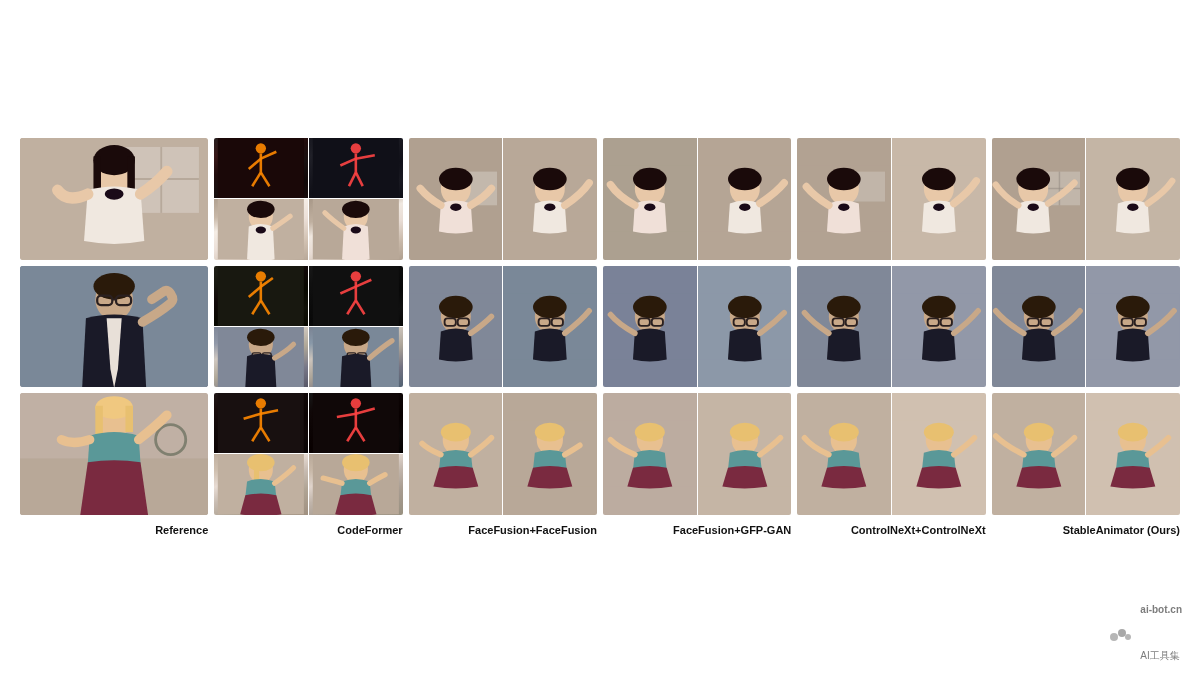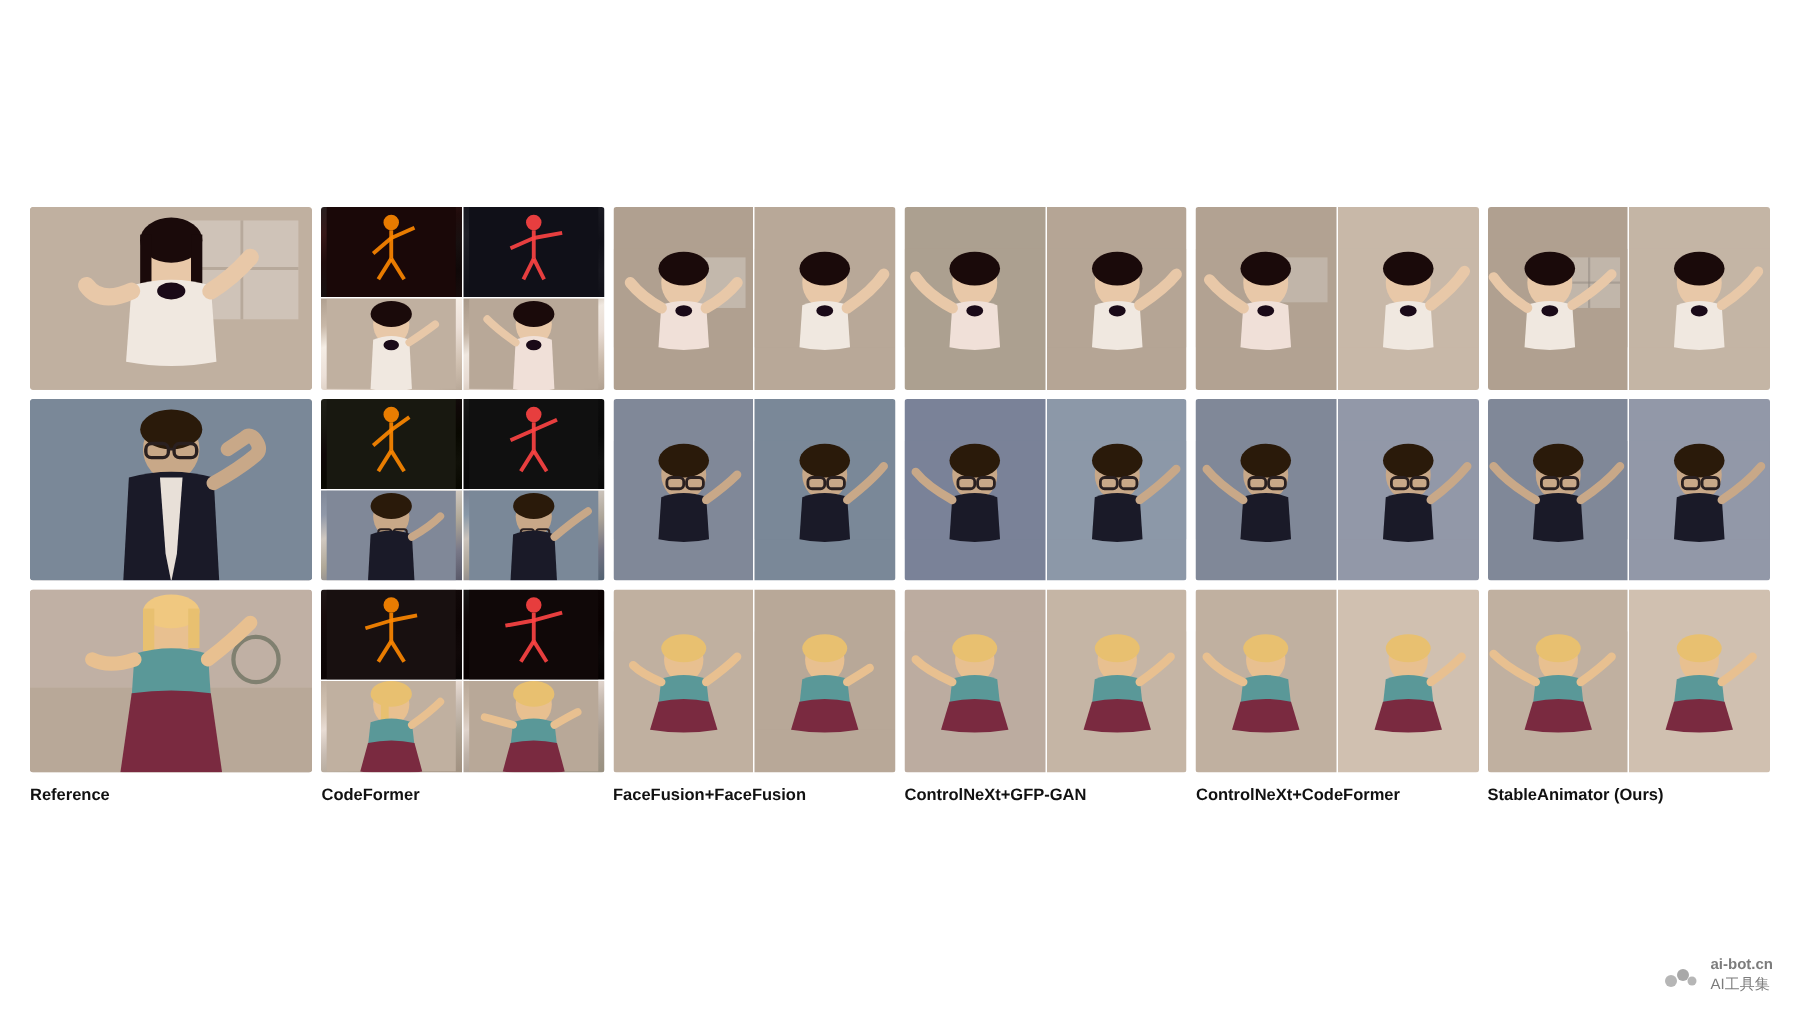--- a/index.html
+++ b/index.html
@@ -40,21 +40,21 @@
     }
 
     .labels-row {
       display: grid;
       grid-template-columns: repeat(6, 1fr);
       gap: 6px;
       width: 100%;
       margin-top: 8px;
     }
     .label {
-      text-align: left;
+      text-align: right;
       font-size: 11px;
       font-weight: bold;
       color: #111;
       line-height: 1.3;
     }
 
     .watermark {
       position: absolute;
       bottom: 12px;
       right: 18px;
@@ -646,29 +646,29 @@
         </div>
       </div>
     </div>
 
   </div>
 
   <div class="labels-row">
     <div class="label">Reference</div>
     <div class="label">CodeFormer</div>
     <div class="label">FaceFusion+FaceFusion</div>
-    <div class="label">ControlNeXt+GFP-GAN</div>
-    <div class="label">ControlNeXt+CodeFormer</div>
+    <div class="label">FaceFusion+GFP-GAN</div>
+    <div class="label">ControlNeXt+ControlNeXt</div>
     <div class="label">StableAnimator (Ours)</div>
   </div>
 
   <div class="watermark">
     <svg class="watermark-icon" viewBox="0 0 28 22" xmlns="http://www.w3.org/2000/svg">
       <circle cx="8" cy="14" r="4" fill="#aaa"></circle>
       <circle cx="16" cy="10" r="4" fill="#999"></circle>
       <circle cx="22" cy="14" r="3" fill="#aaa"></circle>
     </svg>
     <div>
       <div style="font-size:10px; color:#666;font-weight:bold;">ai-bot.cn</div>
-      <div style="font-size:10px; color:#666;">AI工具集</div>
+      <div style="font-size:10px; color:#666;margin-top:34px;">AI工具集</div>
     </div>
   </div>
 </div>
 
 </body></html>

